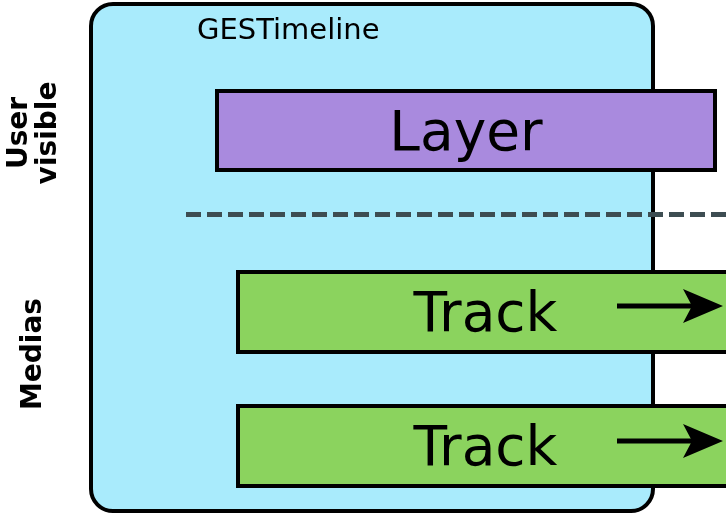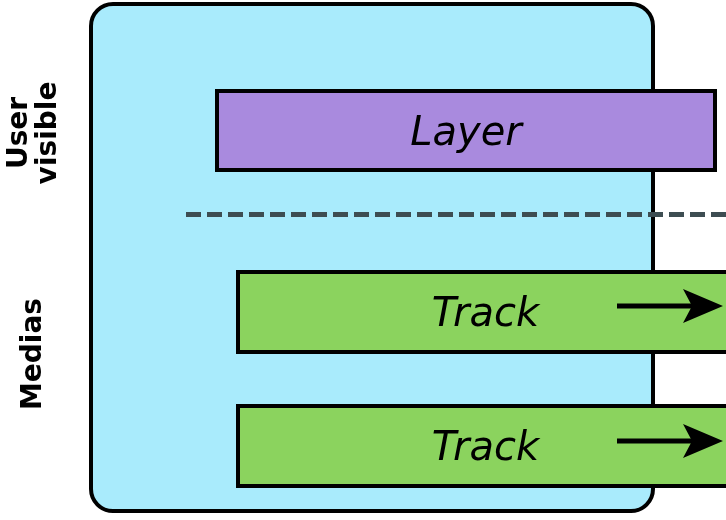--- a/index.html
+++ b/index.html
@@ -28,22 +28,21 @@
     line-height: 34px;
     white-space: nowrap;
   }
   .node {
     position: absolute;
     box-sizing: border-box;
     border: 4px solid #000000;
     display: flex;
     align-items: center;
     justify-content: center;
-    font-size: 40px;
-    font-style: italic;
+    font-size: 55px;
   }
   .layer-box { left: 122px; top: 83px; width: 502px; height: 83px; background: #a98ade; }
   .track-box { left: 122px; width: 499px; height: 84px; background: #8bd35e; margin-left: 21px; }
   .track-1 { top: 264px; }
   .track-2 { top: 398px; }
   .dashed-separator {
     position: absolute;
     left: 93px; top: 206px;
     width: 558px; height: 5px;
     background: repeating-linear-gradient(90deg, #3d4d52 0 15px, transparent 15px 21px);
@@ -65,20 +64,21 @@
     width: 726px; height: 520px;
     pointer-events: none;
   }
 </style>
 </head>
 <body>
 
 <div class="stage">
 
   <div class="timeline-box">
+    <div class="timeline-title">GESTimeline</div>
 
     <div class="node layer-box">
       <span>Layer</span>
     </div>
 
     <div class="dashed-separator"></div>
 
     <div class="node track-box track-1">
       <span>Track</span>
     </div>

